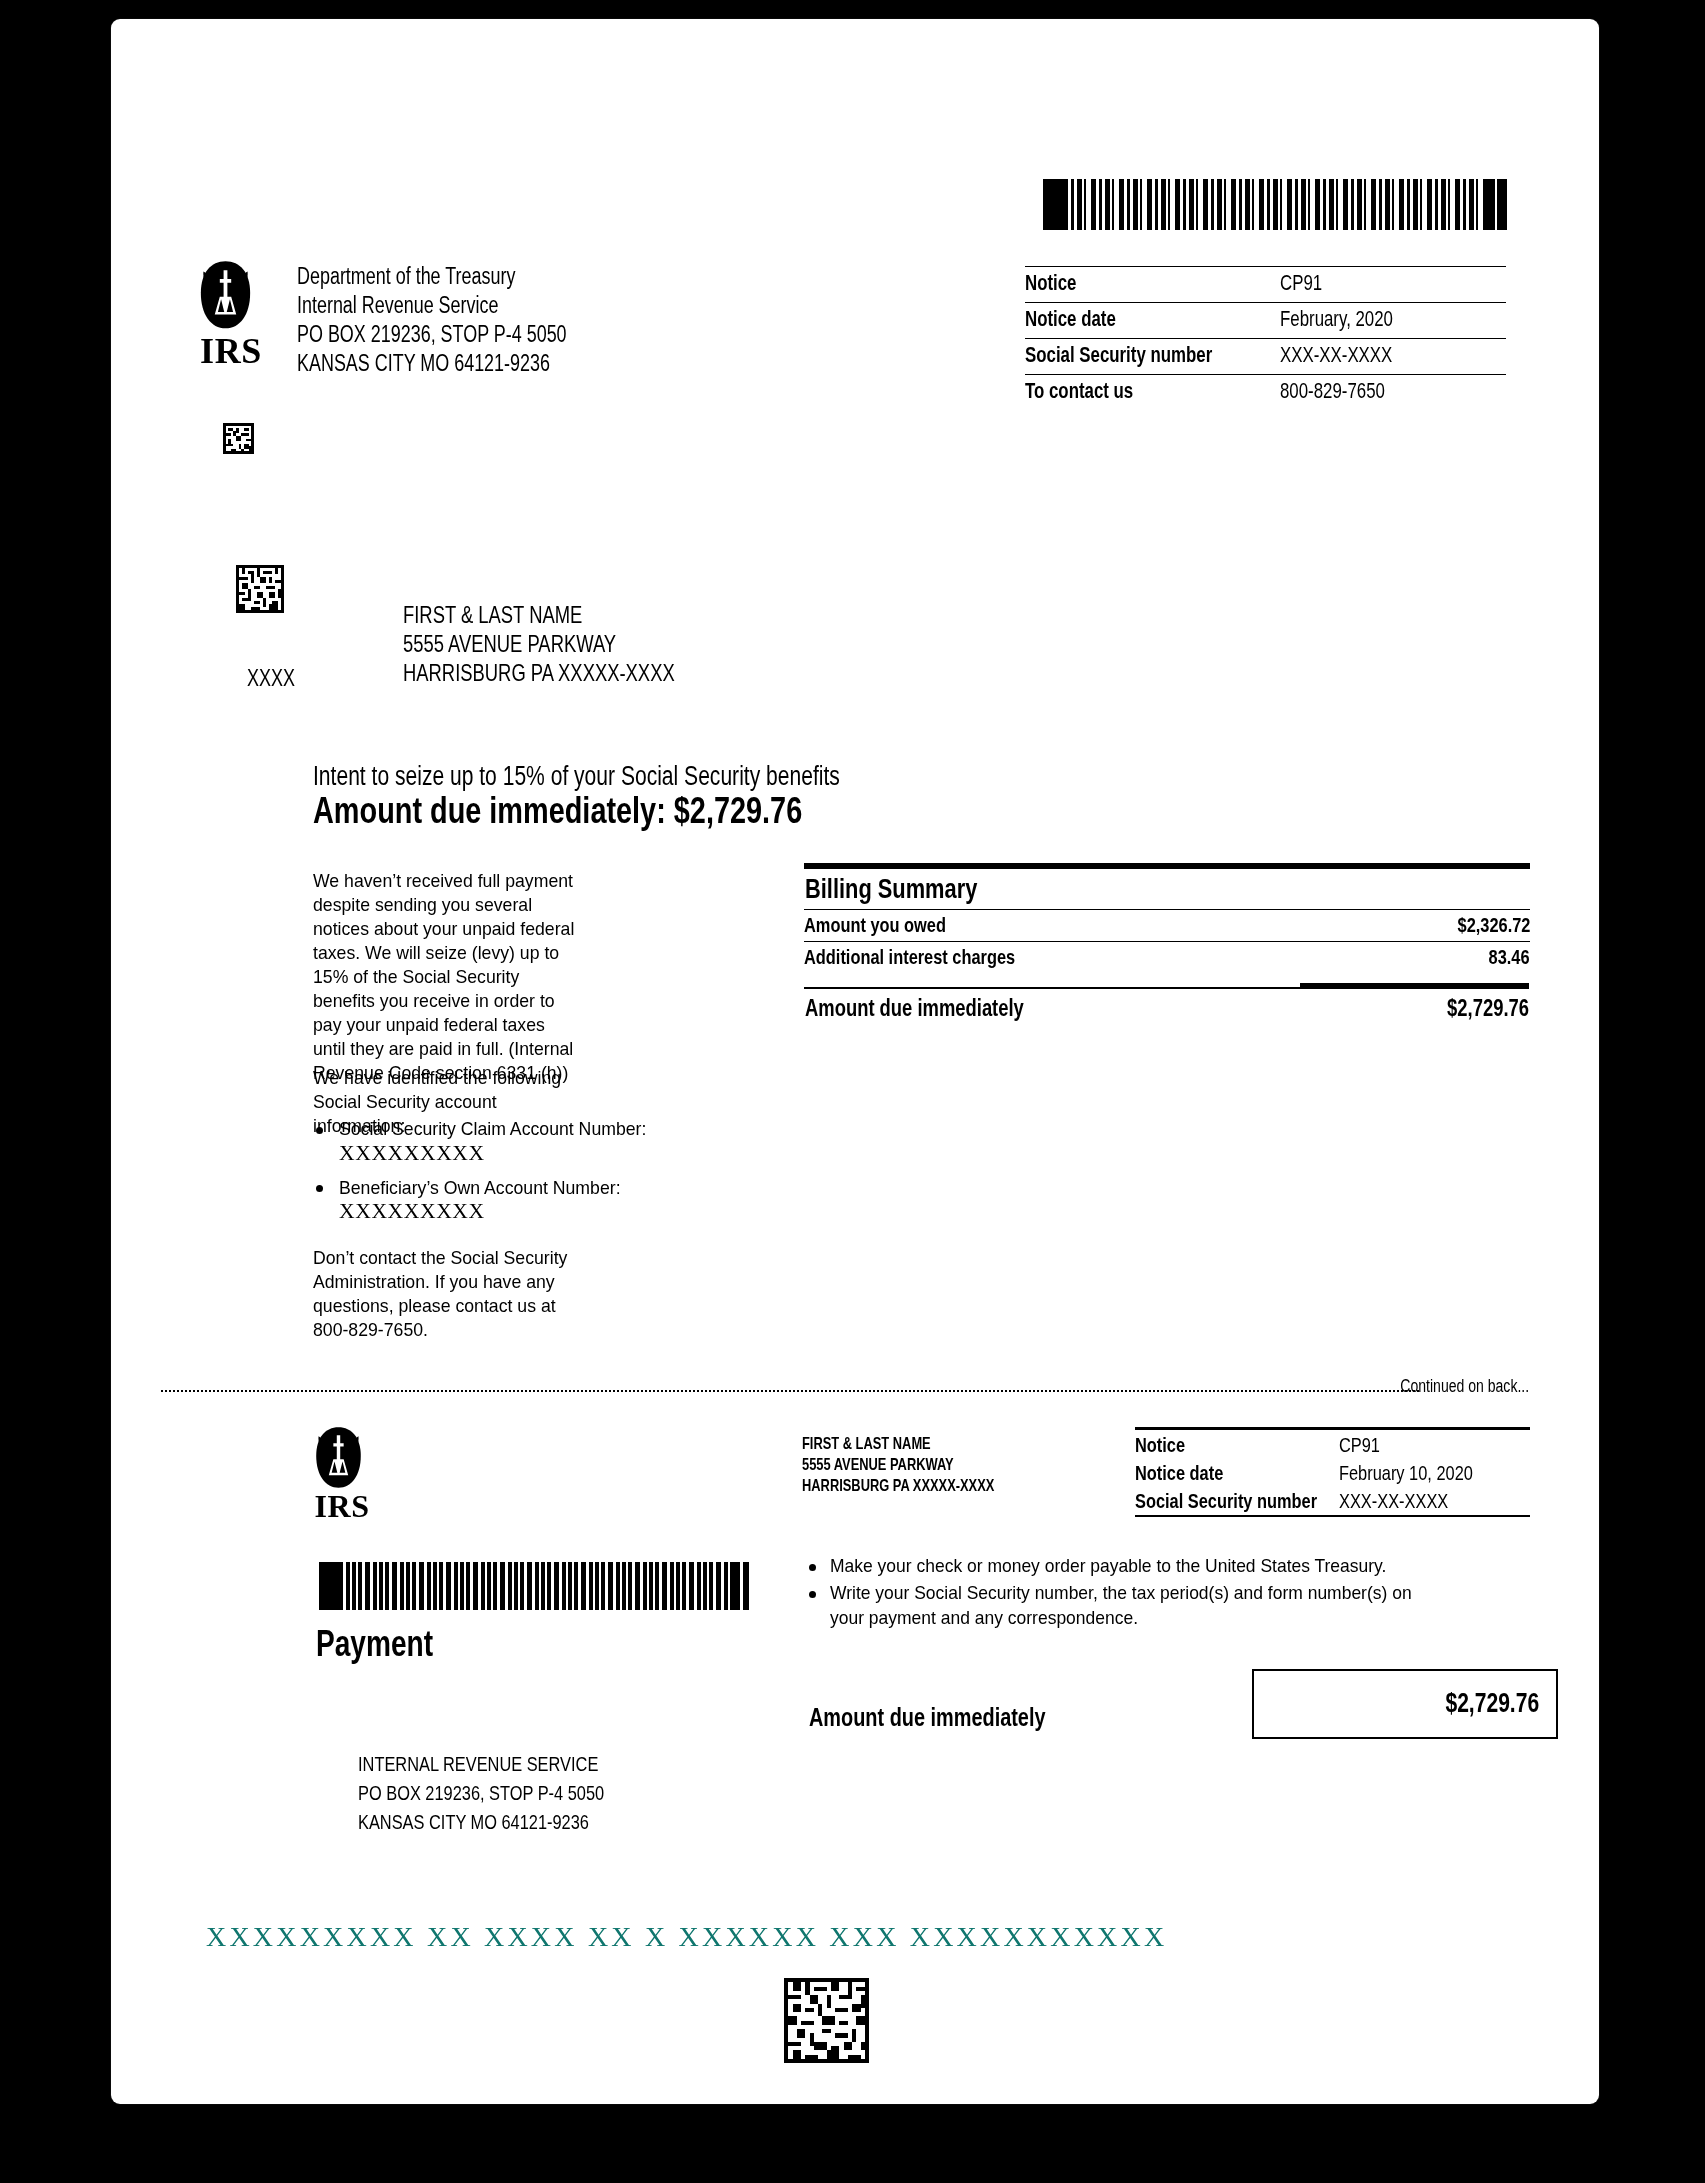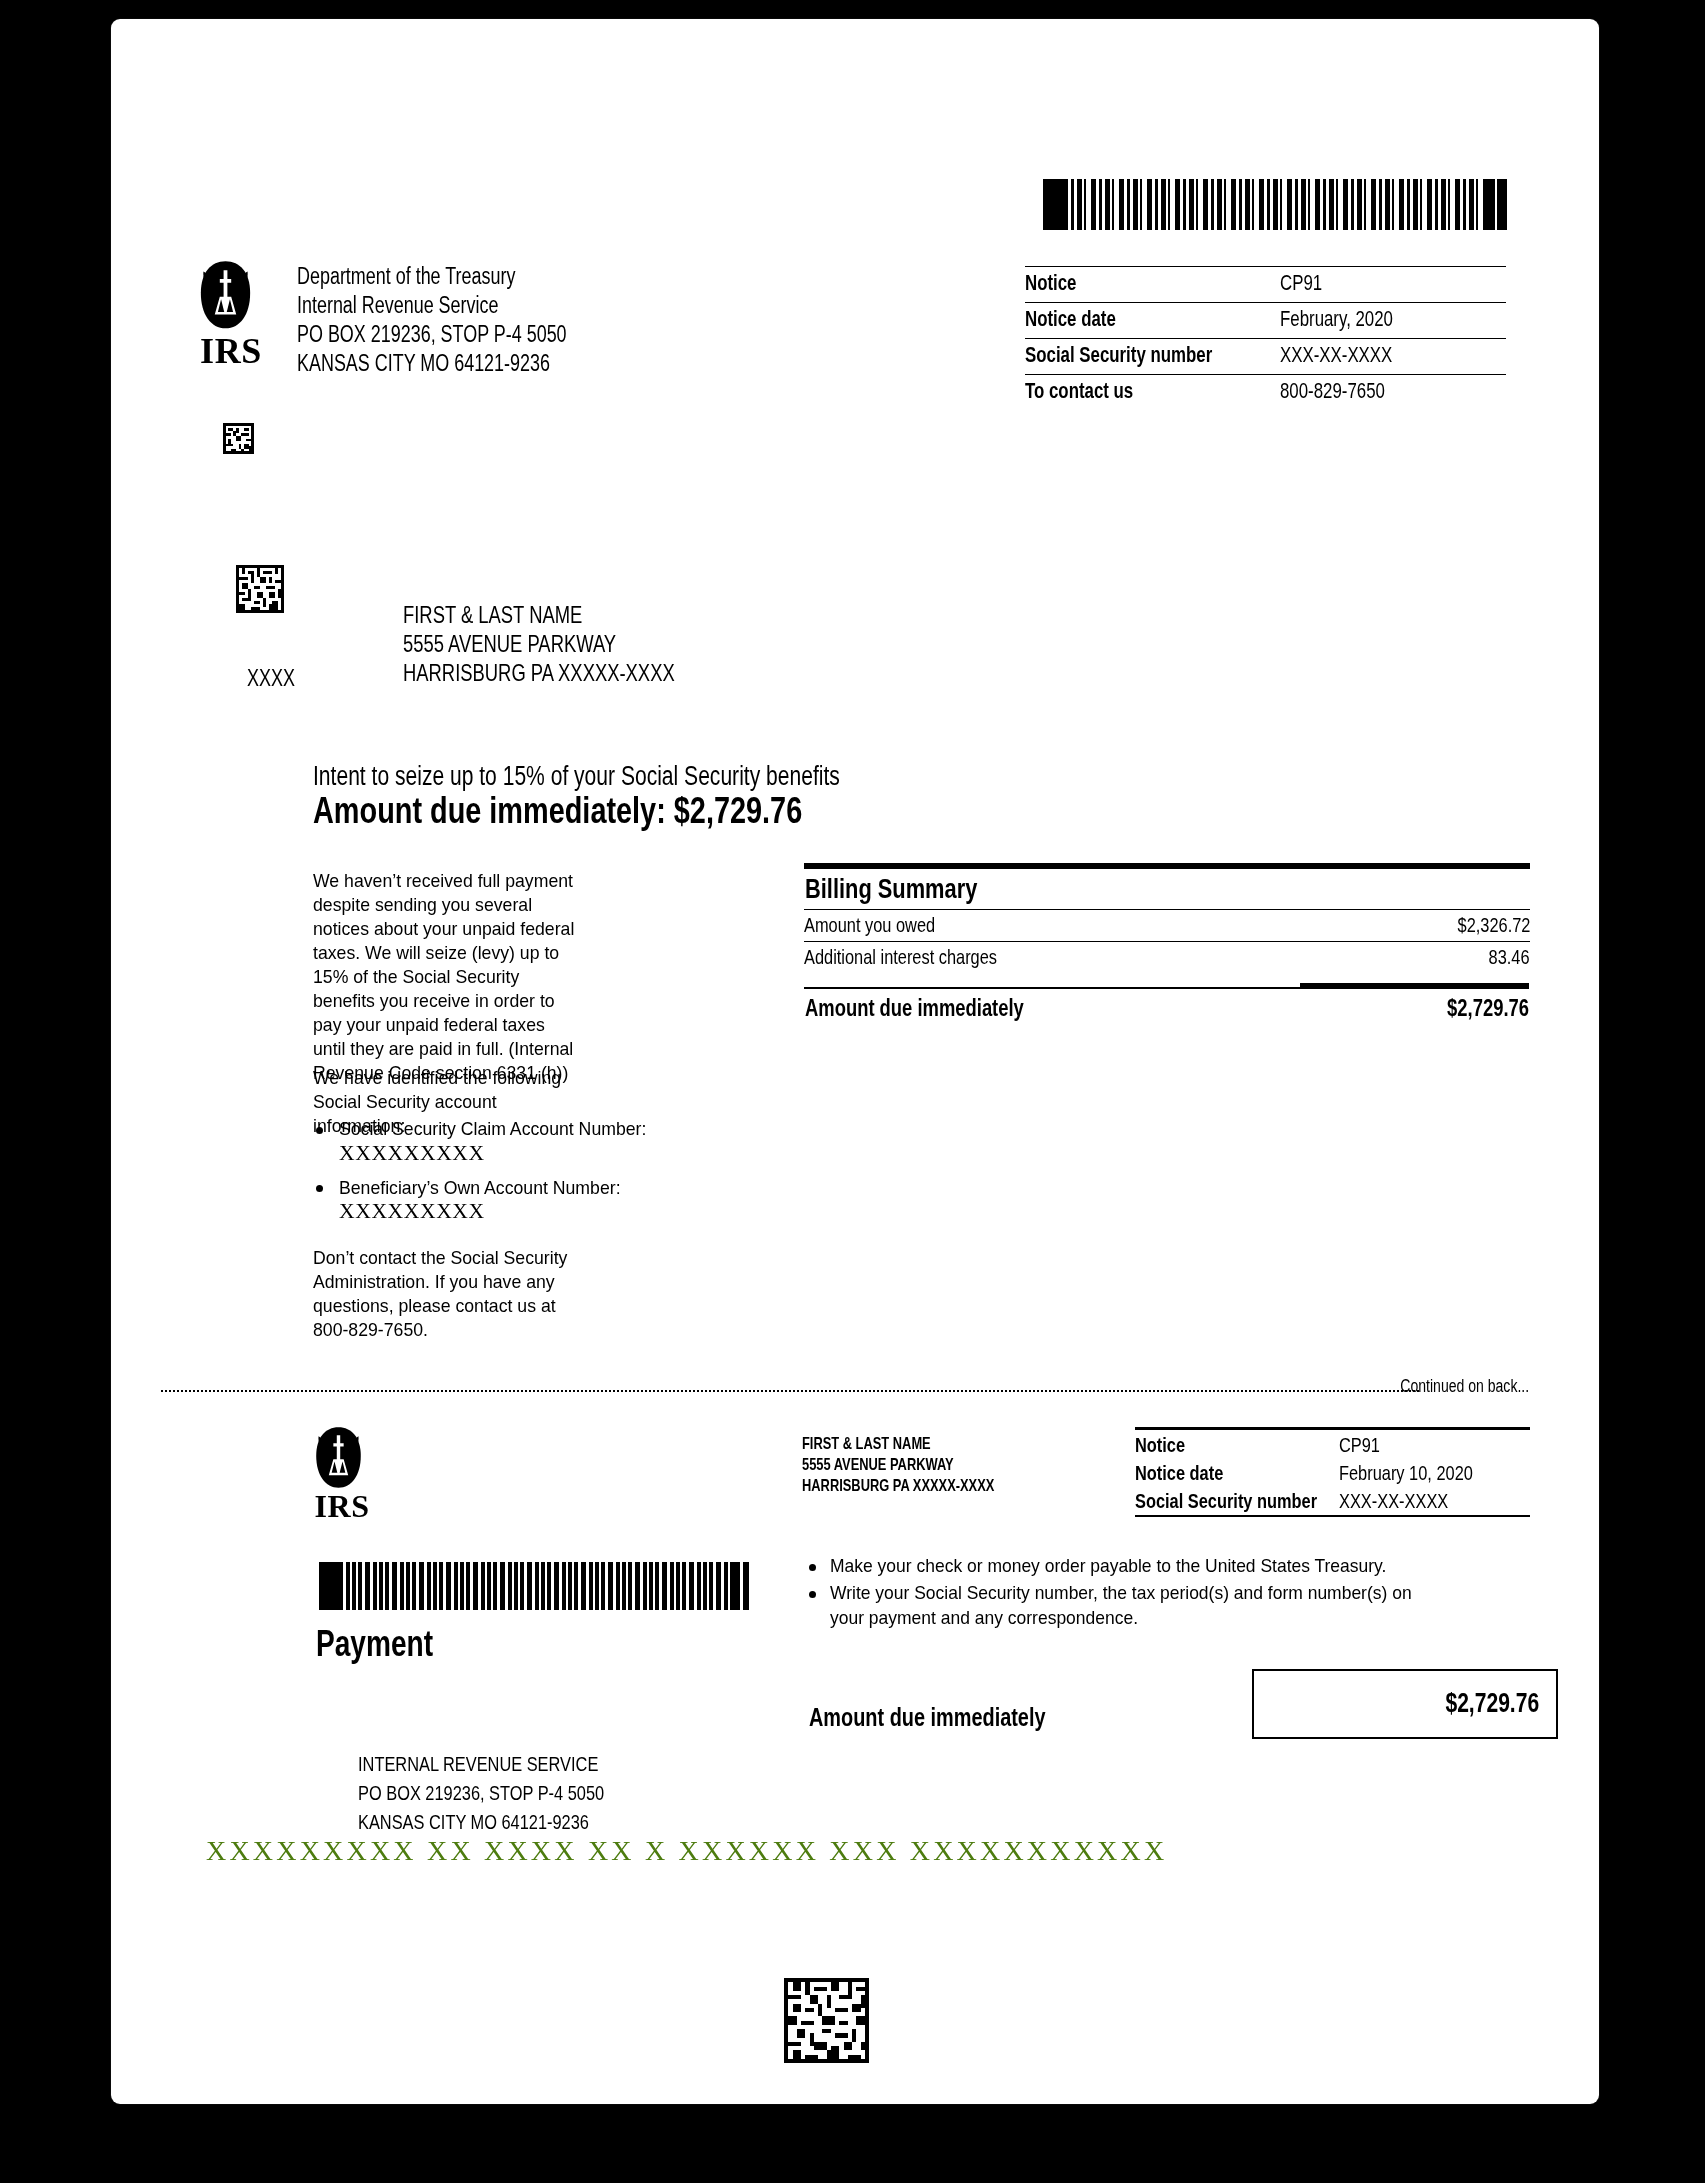--- a/index.html
+++ b/index.html
@@ -55,21 +55,21 @@
     padding: 3.2px 0 5.7px 0;
     vertical-align: bottom;
     color: #000;
   }
   .info-table tr td { border-top: 1.9px solid #000; }
   .info-table tr:first-child td { border-top: 1.9px solid #000; }
   .info-lbl { font-weight: bold; }
 
   
   .bs-rule-top { position: absolute; background: #000; }
-  .bill-table { position:absolute; border-collapse: collapse; width: 691px; }
+  .bill-table { position:absolute; border-collapse: collapse; width: 691px; font-weight: bold; }
   .bill-table td { padding: 2.5px 0 4.5px 0; color:#000; vertical-align: bottom; }
   .bill-table tr td { border-top: 1.3px solid #000; }
   .bill-table td.amt { text-align: right; }
 
   
   .barcode { position: absolute; background-repeat: repeat-x; }
 
   .dmtx { position: absolute; image-rendering: pixelated; }
 
   .dotted-sep {
@@ -344,21 +344,21 @@
       <span class="cond cond-r bold" style="font-size:27px; display:inline-block;">$2,729.76</span>
     </div>
   </div>
 
   <div class="abs" style="left:247px; top:1730px; width:407px;">
     <div class="cond" style="font-size:21px; line-height:29px;">INTERNAL REVENUE SERVICE</div>
     <div class="cond" style="font-size:21px; line-height:29px;">PO BOX 219236, STOP P-4 5050</div>
     <div class="cond" style="font-size:21px; line-height:29px;">KANSAS CITY MO 64121-9236</div>
   </div>
 
-  <div style="position:absolute; left:95px; top:1816px; font-family:'Liberation Serif',serif; font-size:28px; letter-spacing:3.2px; color:#4d7c0f; white-space:pre;">XXXXXXXXX XX XXXX XX X XXXXXX XXX XXXXXXXXXXX</div>
+  <div style="position:absolute; left:95px; top:1902px; font-family:'Liberation Serif',serif; font-size:28px; letter-spacing:3.2px; color:#0f766e; white-space:pre;">XXXXXXXXX XX XXXX XX X XXXXXX XXX XXXXXXXXXXX</div>
 
   <div class="dmtx" style="left:673px; top:1959px; width:85px; height:85px;">
     <svg viewBox="0 0 20 20" width="85" height="85" shape-rendering="crispEdges">
       <rect width="20" height="20" fill="#fff"></rect>
       <g fill="#000">
         <rect x="0" y="0" width="20" height="1"></rect>
           <rect x="0" y="0" width="1" height="20"></rect>
         <rect x="2" y="1" width="2" height="2"></rect>
           <rect x="5" y="1" width="1" height="3"></rect>
           <rect x="7" y="2" width="3" height="1"></rect>

